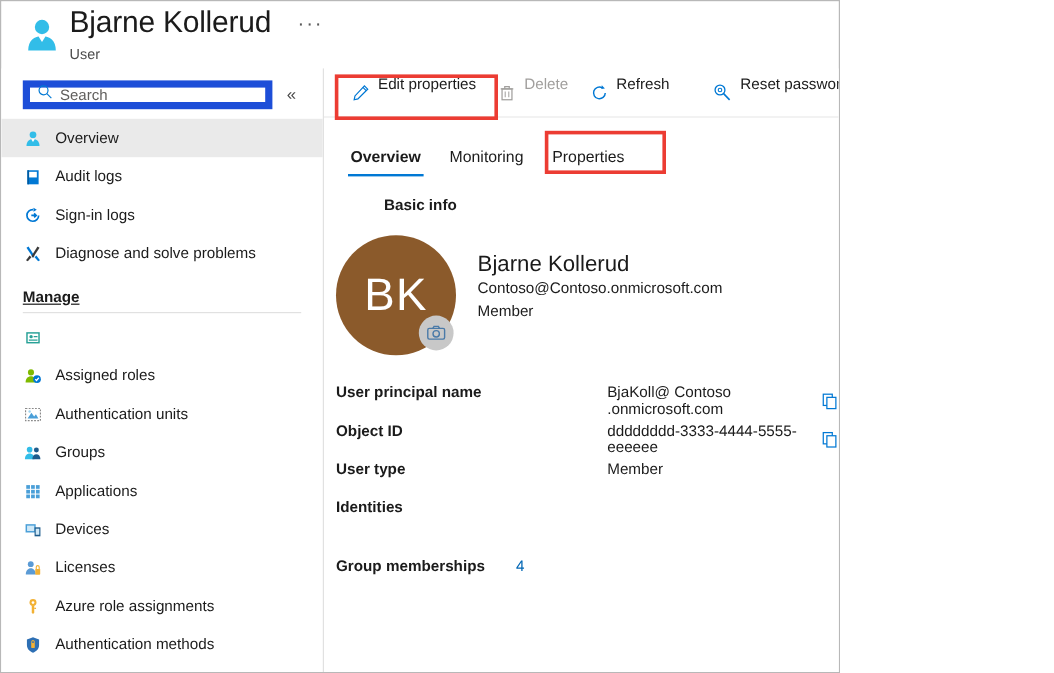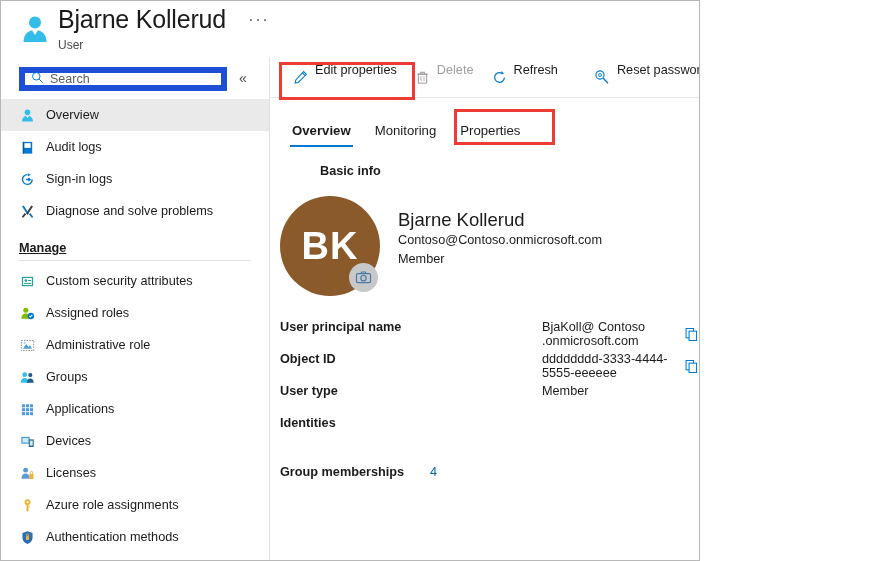--- a/index.html
+++ b/index.html
@@ -237,21 +237,21 @@
     flex: 0 0 100px;
   }
   .avatar {
     width: 100px; height: 100px;
     border-radius: 50%;
     display: flex;
     align-items: center;
     justify-content: center;
     color: #ffffff;
     font-size: 38px;
-    font-weight: 700;
+    font-weight: 400;
     letter-spacing: 1px;
   }
   .cam-badge {
     position: absolute;
     right: 2px; bottom: 4px;
     width: 29px; height: 29px;
     border-radius: 50%;
     background: #c8c8c8;
     display: flex;
     align-items: center;
@@ -260,21 +260,20 @@
   .profile-text { margin: 12px 0 0 18px; }
   .p-name { font-size: 18.5px; color: #1b1b1b; line-height: 23px; }
   .p-upn  { font-size: 12.7px; color: #1b1b1b; line-height: 19px; }
   .p-type { font-size: 12.7px; color: #1b1b1b; line-height: 19px; }
 
   .props { margin: 24px 0 0 10px; }
   .prop-row {
     display: flex;
     align-items: flex-start;
     height: 32px;
-    gap: 36px;
   }
   .prop-key {
     width: 226px;
     flex: 0 0 226px;
     font-size: 12.7px;
     font-weight: bold;
     color: #1b1b1b;
   }
   .prop-val {
     font-size: 12.7px;
@@ -396,21 +395,20 @@
     <div class="nav-item">
       <span class="nav-ico">
         <svg width="15" height="15" viewBox="0 0 16 16">
           <rect x="2" y="3" width="12" height="10" fill="#28a197"></rect>
           <rect x="3.3" y="4.3" width="9.4" height="7.4" fill="#ffffff"></rect>
           <circle cx="6.3" cy="7" r="1.5" fill="#28a197"></circle>
           <rect x="8.6" y="6.4" width="3.4" height="1.1" fill="#28a197"></rect>
           <rect x="4.3" y="9.5" width="7.7" height="1.1" fill="#28a197"></rect>
         </svg>
       </span>
-      <span class="nav-label">Custom security attributes</span>
     </div>
 
     <div class="nav-item">
       <span class="nav-ico">
         <svg width="15" height="15" viewBox="0 0 16 16">
           <circle cx="6.2" cy="4.6" r="2.7" fill="#7fba00"></circle>
           <path d="M1.4 13.6 C1.4 9.9 3.5 8 6.2 8 C8.9 8 11 9.9 11 13.6 Z" fill="#7fba00"></path>
           <circle cx="11.6" cy="10.6" r="3.4" fill="#0078d4"></circle>
           <path d="M10 10.6 L11.1 11.8 L13.2 9.4" fill="none" stroke="#ffffff" stroke-width="1.1"></path>
         </svg>
@@ -419,21 +417,21 @@
     </div>
 
     <div class="nav-item">
       <span class="nav-ico">
         <svg width="15" height="15" viewBox="0 0 16 16">
           <rect x="1.4" y="2.6" width="13.2" height="10.8" fill="none" stroke="#8a8a8a" stroke-width="1" stroke-dasharray="1.6 1.2"></rect>
           <path d="M3.2 11.4 L6.6 6.4 L9 9.6 L10.6 7.6 L12.8 11.4 Z" fill="#4a9fd8"></path>
           <circle cx="5" cy="5.2" r="1.1" fill="#9fd4f0"></circle>
         </svg>
       </span>
-      <span class="nav-label">Administrative role</span>
+      <span class="nav-label">Authentication units</span>
     </div>
 
     <div class="nav-item">
       <span class="nav-ico">
         <svg width="15" height="15" viewBox="0 0 16 16">
           <circle cx="5" cy="5" r="2.5" fill="#32bde8"></circle>
           <path d="M0.8 13.6 C0.8 10.2 2.7 8.4 5 8.4 C7.3 8.4 9.2 10.2 9.2 13.6 Z" fill="#32bde8"></path>
           <circle cx="11" cy="5.4" r="2.2" fill="#1e5c8c"></circle>
           <path d="M7.4 13.6 C7.4 10.6 9 9 11 9 C13 9 14.6 10.6 14.6 13.6 Z" fill="#1e5c8c"></path>
         </svg>

